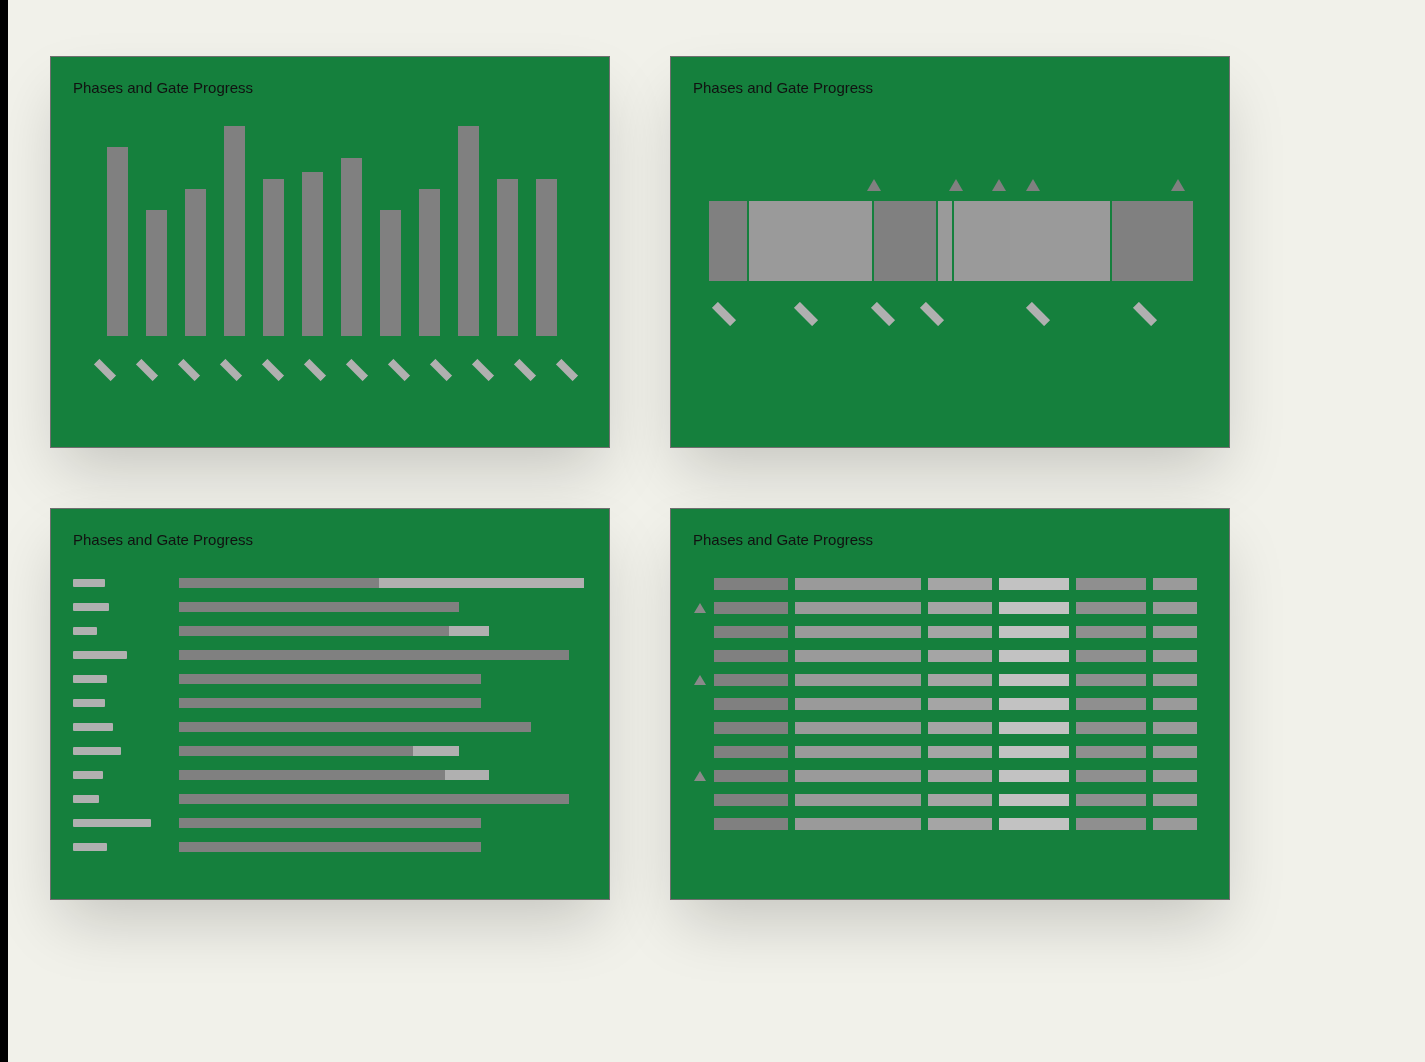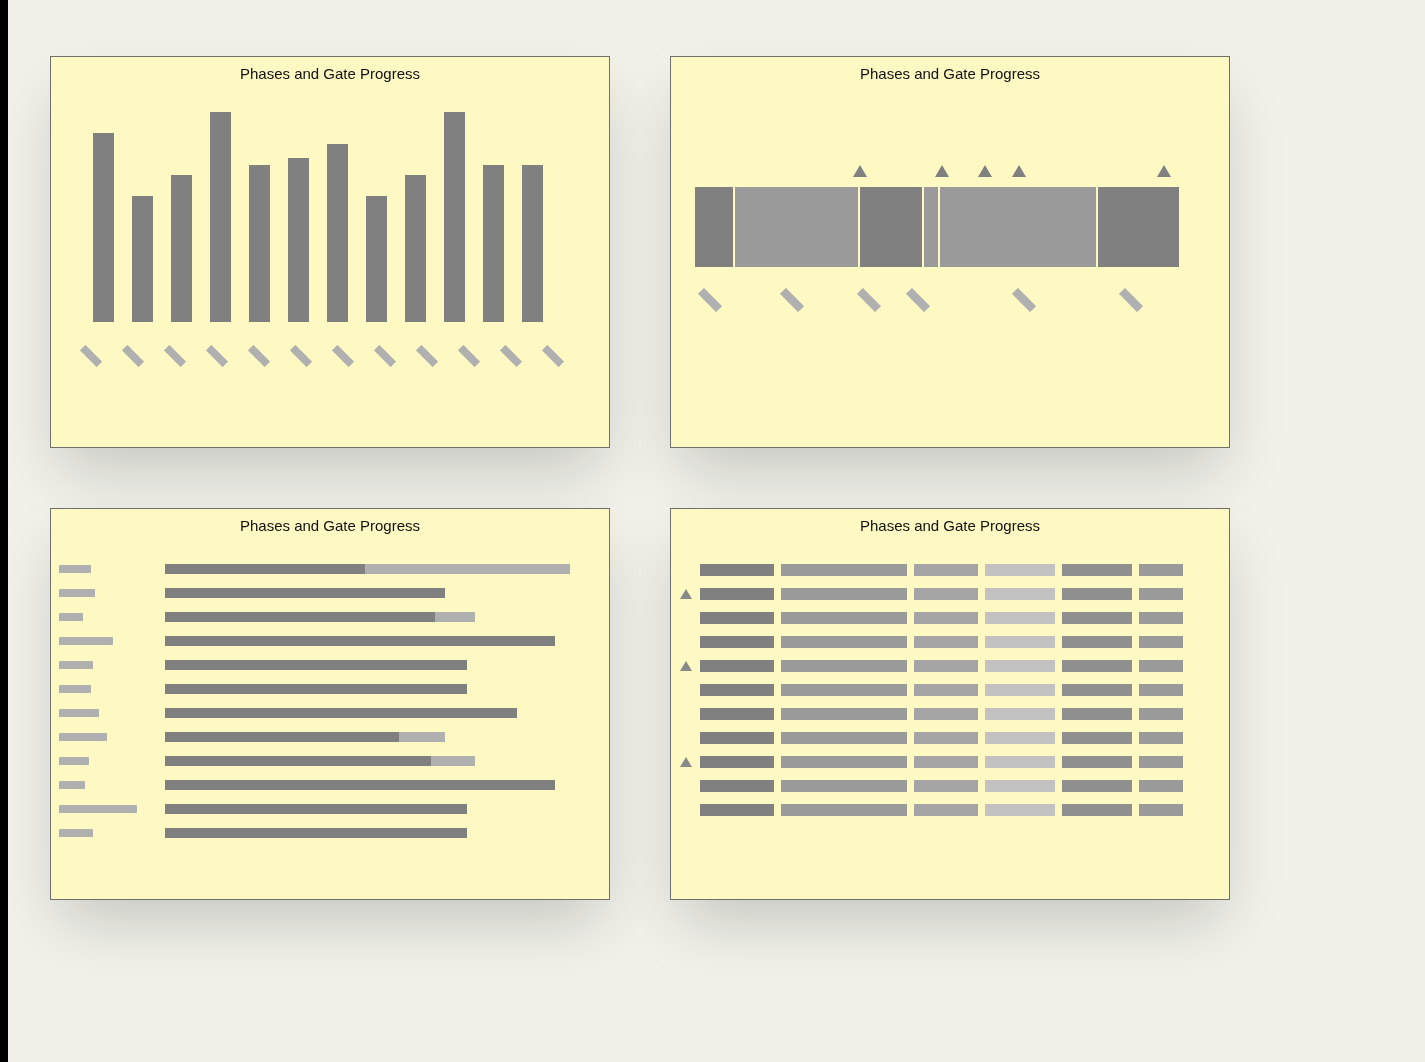--- a/index.html
+++ b/index.html
@@ -28,25 +28,24 @@
     width: 1320px;
     display: grid;
     grid-template-columns: 560px 560px;
     grid-template-rows: 392px 392px;
     column-gap: 60px;
     row-gap: 60px;
   }
   .panel {
     position: relative;
     border: 1px solid #6f6f6f;
-    background: #fef9c3;
+    background: #15803d;
     box-shadow: 0 30px 60px -10px rgba(0,0,0,0.18);
     box-sizing: border-box;
-    padding: 8px;
-    text-align: center;
+    padding: 22px;
   }
   .panel-title {
     font-size: 15px;
     font-weight: 400;
     color: #111;
     margin: 0 0 30px 0;
   }
 
   
   .bars-area {

